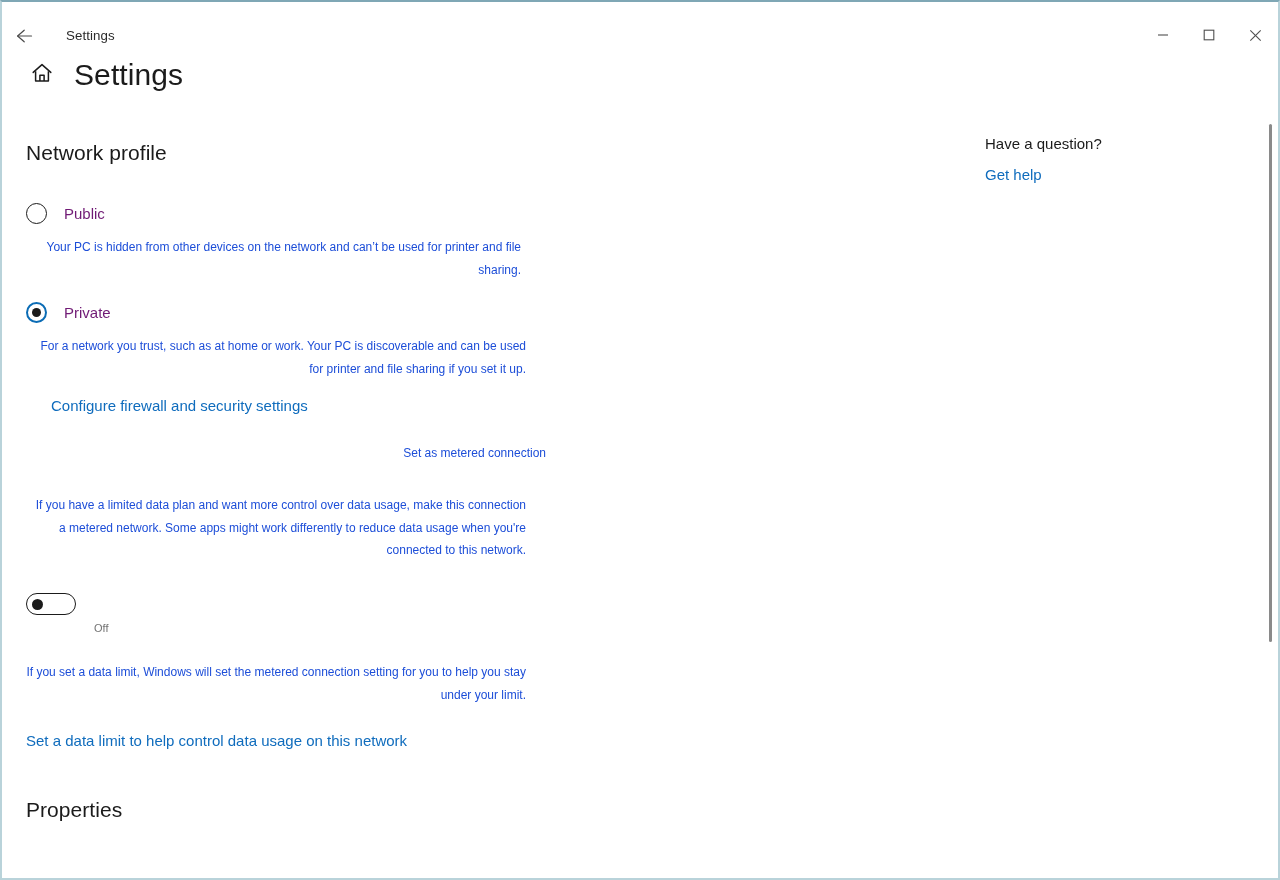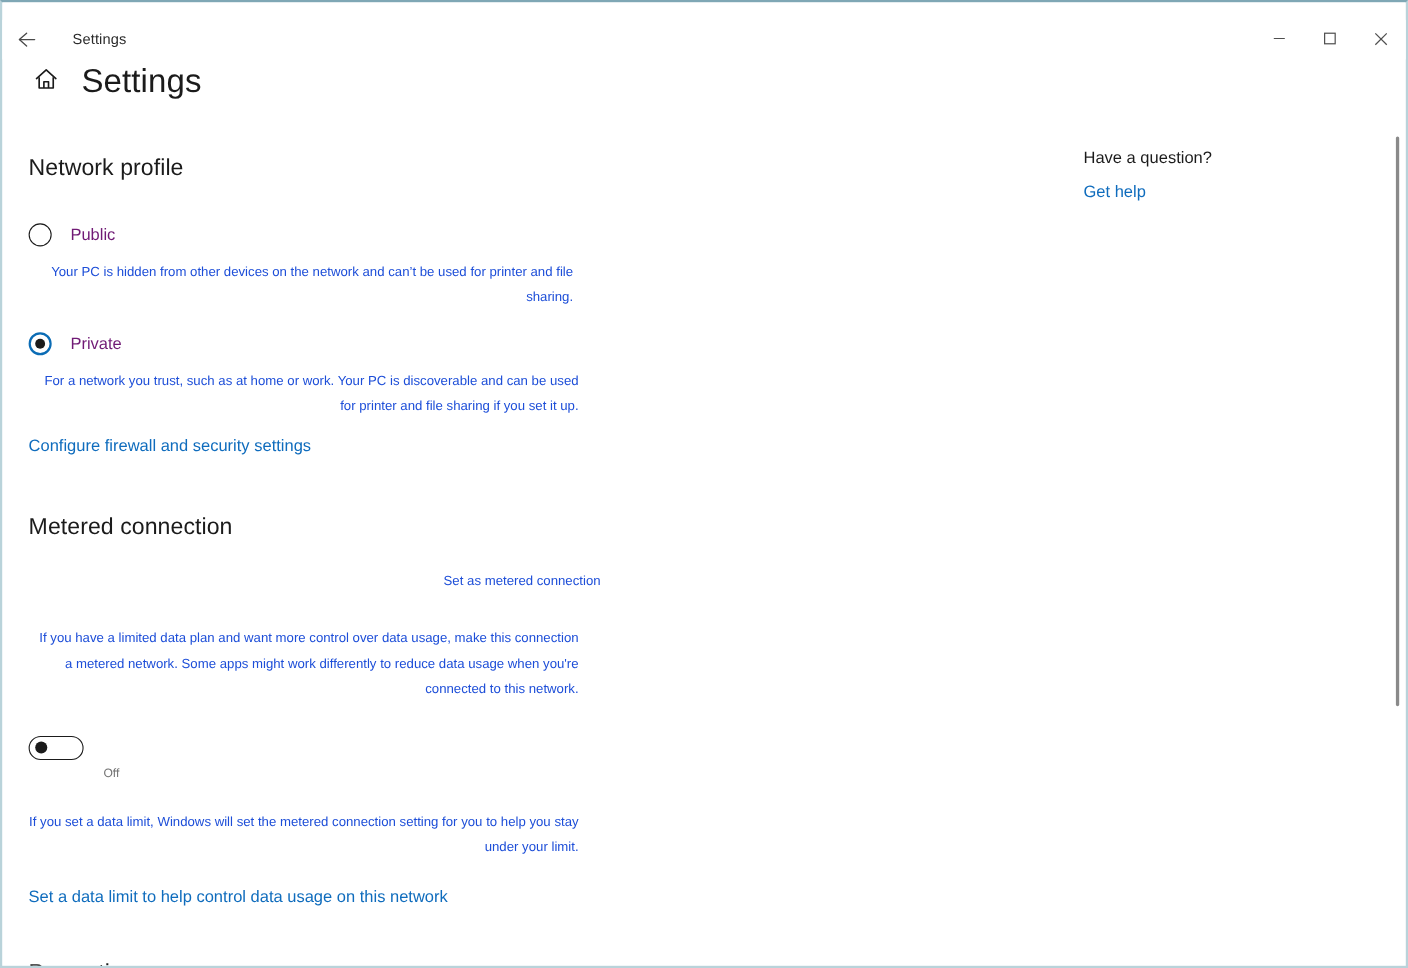--- a/index.html
+++ b/index.html
@@ -298,24 +298,23 @@
         <span class="radio-label">Public</span>
       </div>
       <div class="body-text" style="margin-top:12px; width:495px;">Your PC is hidden from other devices on the network and can’t be used for printer and file sharing.</div>
 
       <div class="radio-row" style="margin-top:21px;">
         <span class="radio checked"></span>
         <span class="radio-label">Private</span>
       </div>
       <div class="body-text" style="margin-top:12px; width:500px;">For a network you trust, such as at home or work. Your PC is discoverable and can be used for printer and file sharing if you set it up.</div>
 
-      <a class="link" style="margin-top:14px; display:inline-block;" href="#">Configure firewall and security settings</a>
+      <a class="link" style="margin-top:14px; display:inline-block;margin-left:25px;" href="#">Configure firewall and security settings</a>
 
       
-      <h2 class="section" style="margin-top:50px;">Metered connection</h2>
 
       <div class="body-text" style="margin-top:26px;">Set as metered connection</div>
 
       <div class="body-text" style="margin-top:30px; width:500px;">If you have a limited data plan and want more control over data usage, make this connection a metered network. Some apps might work differently to reduce data usage when you're connected to this network.</div>
 
       <div class="toggle-row" style="margin-top:13px;">
         <span class="toggle">
           <span class="knob"></span>
         </span>
         <span class="toggle-state">Off</span>

